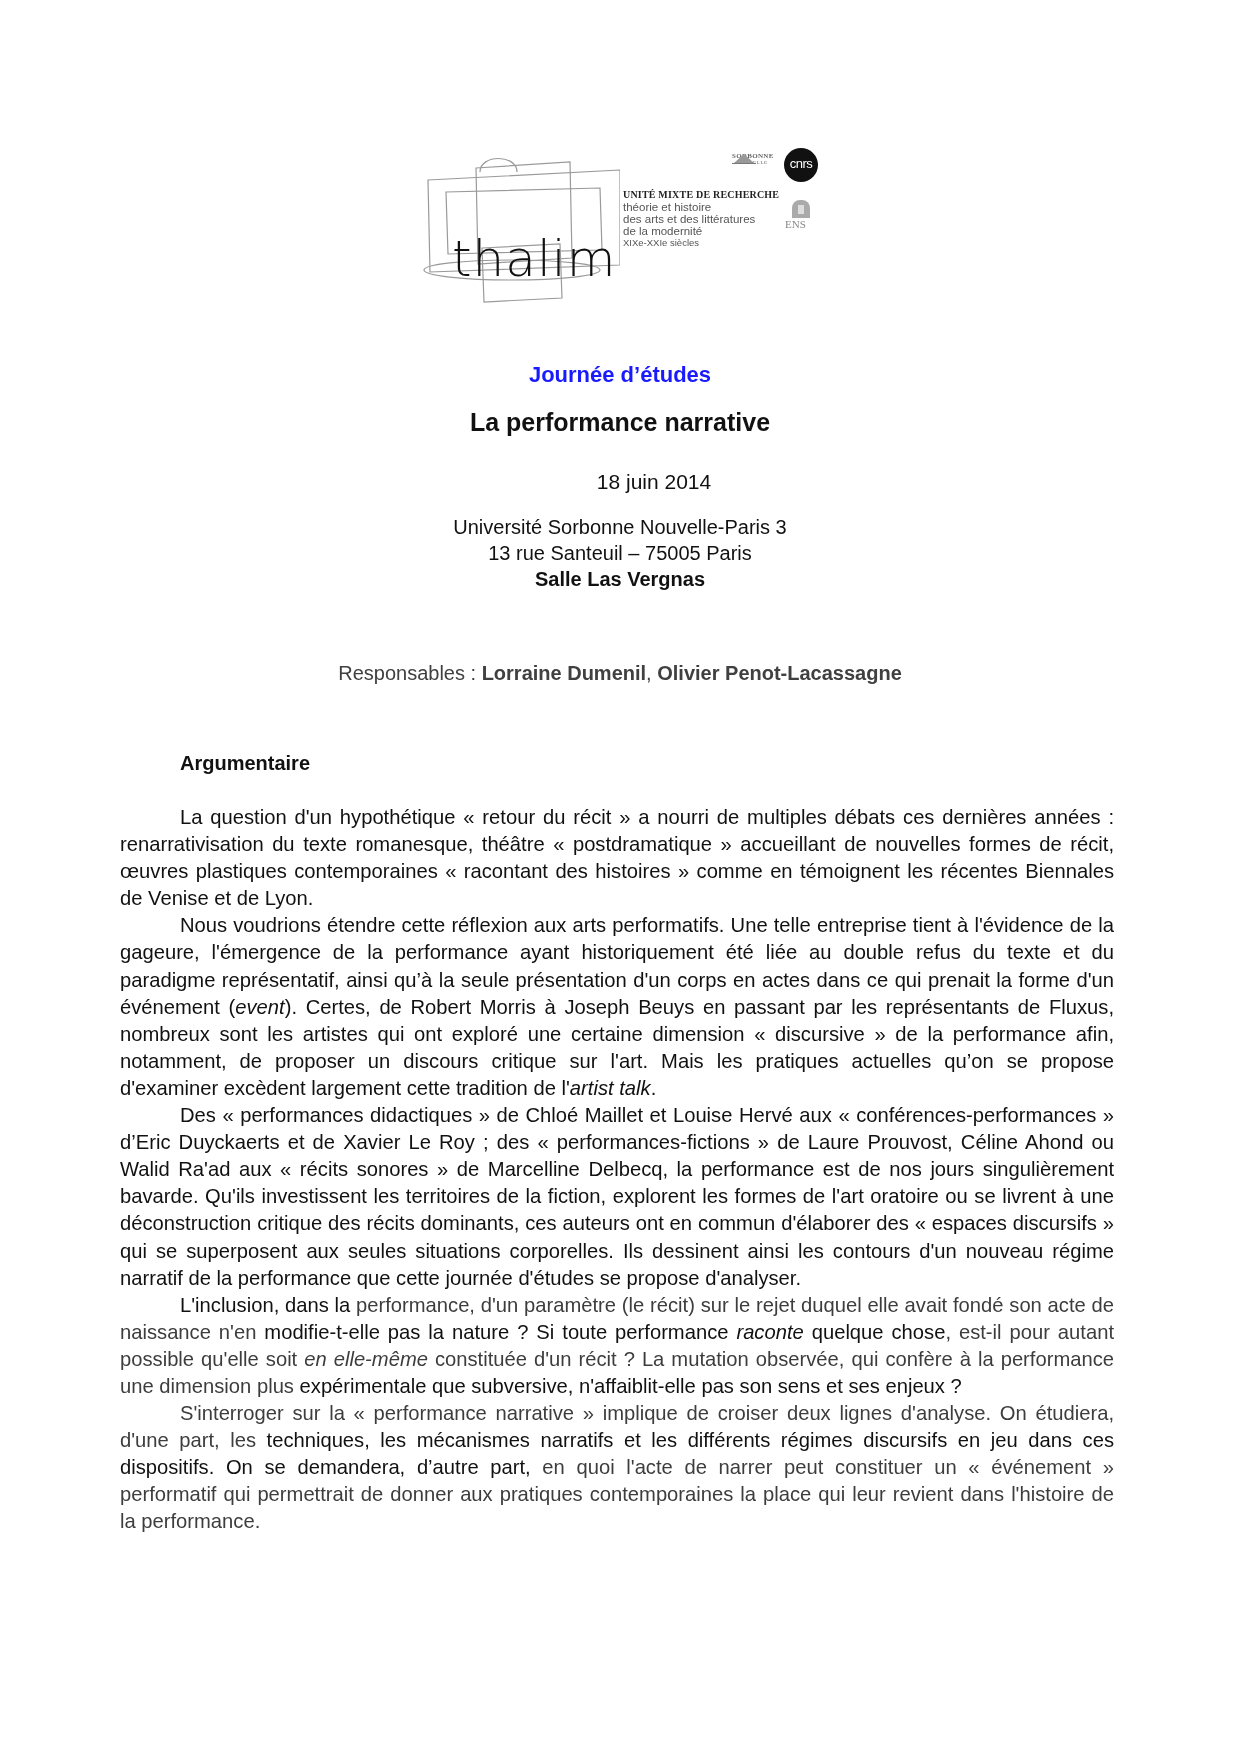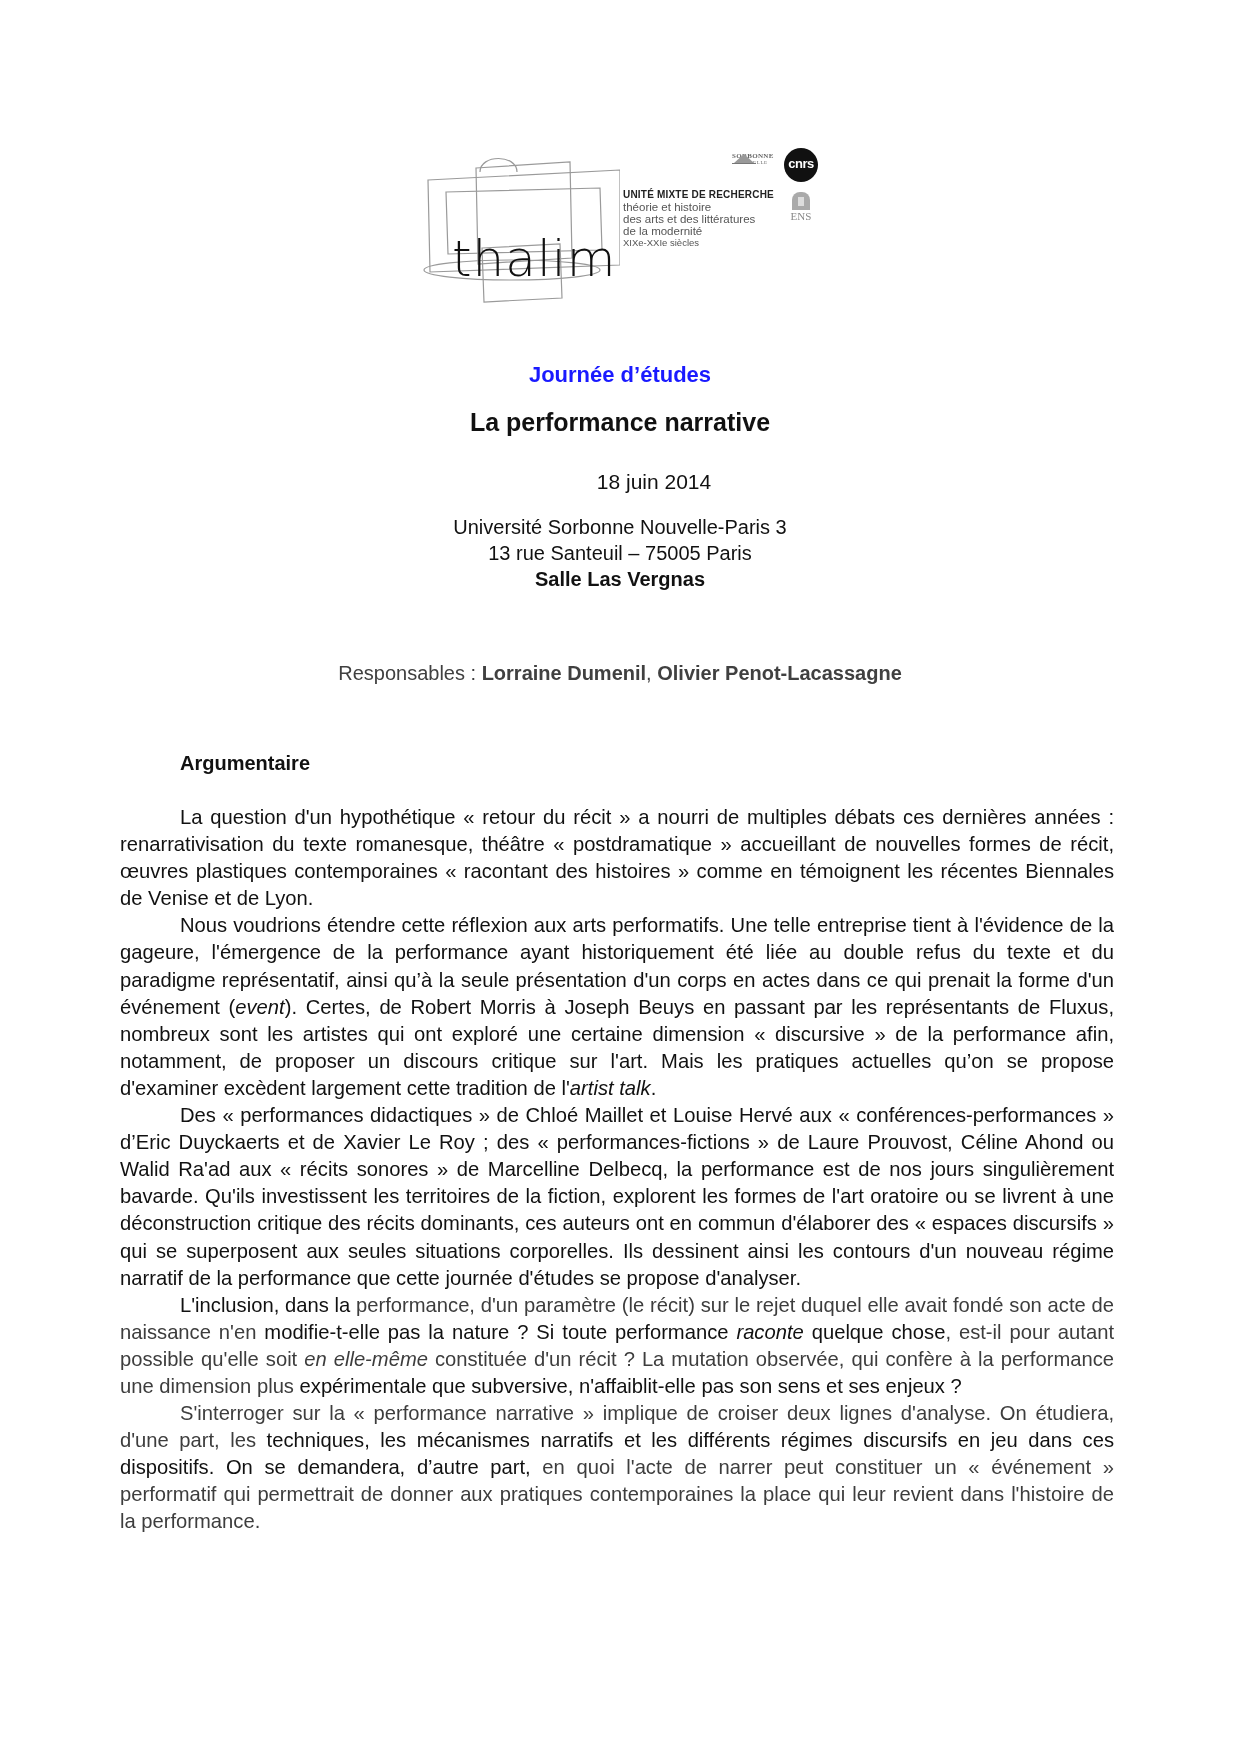--- a/index.html
+++ b/index.html
@@ -8,32 +8,32 @@
     font-family: "Liberation Sans", "DejaVu Sans", sans-serif; color: #111111;
   }
   
   .logo { position: absolute; left: 420px; top: 140px; width: 420px; height: 170px; }
   .logo svg { position: absolute; left: 0; top: 0; }
   .logo-word {
     position: absolute; left: 32px; top: 58px; font-size: 50px; color: #111;
     font-family: "DejaVu Sans", sans-serif; font-weight: 300; letter-spacing: 1px; margin-top: 32px;
   }
   .logo-text { position: absolute; left: 203px; top: 49px; line-height: 12px; color: #444; }
-  .logo-text .umr { font-size: 10px; font-weight: bold; color: #222; letter-spacing: 0.2px; }
+  .logo-text .umr { font-size: 10px; font-weight: bold; color: #222; letter-spacing: 0.2px; font-family: Liberation Serif, serif; }
   .logo-text .ln { font-size: 11.5px; color: #555; }
   .logo-text .ln.small { font-size: 9.5px; }
   .sorbonne { position: absolute; left: 312px; top: 12px; width: 40px; text-align: center; font-family: "Liberation Serif", serif; color: #666; }
   .sorbonne .s1 { font-size: 7px; font-weight: bold; letter-spacing: 0.3px; }
   .sorbonne .s2 { font-size: 5px; letter-spacing: 0.6px; }
   .cnrs {
     position: absolute; left: 364px; top: 8px; width: 34px; height: 34px; border-radius: 50%;
-    background: #111; color: #fff; font-size: 13px; font-weight: bold; text-align: center; line-height: 32px;
+    background: #111; color: #fff; font-size: 13px; font-weight: normal; text-align: center; line-height: 32px;
     letter-spacing: -0.5px;
   }
-  .ens { position: absolute; left: 365px; top: 52px; width: 32px; text-align: center; }
+  .ens { position: absolute; left: 365px; top: 60px; width: 32px; }
   .ens .bldg { width: 18px; height: 18px; margin: 0 auto; background: #aaa; border-radius: 8px 8px 0 0; position: relative; }
   .ens .bldg:after { content: ""; position: absolute; left: 6px; top: 5px; width: 6px; height: 9px; background: #ddd; }
   .ens .lbl { font-family: "Liberation Serif", serif; font-size: 11px; color: #888; }
 
   
   .center { position: absolute; left: 0; width: 1240px; text-align: center; }
   .event-type { top: 362px; font-size: 22px; font-weight: bold; color: #1a1aff; }
   .event-title { top: 408px; font-size: 25px; font-weight: bold; color: #111; }
   .event-date { top: 470px; font-size: 21px; color: #111; padding-left: 34px; }
   .venue { top: 514px; font-size: 20px; line-height: 26px; color: #111; }

